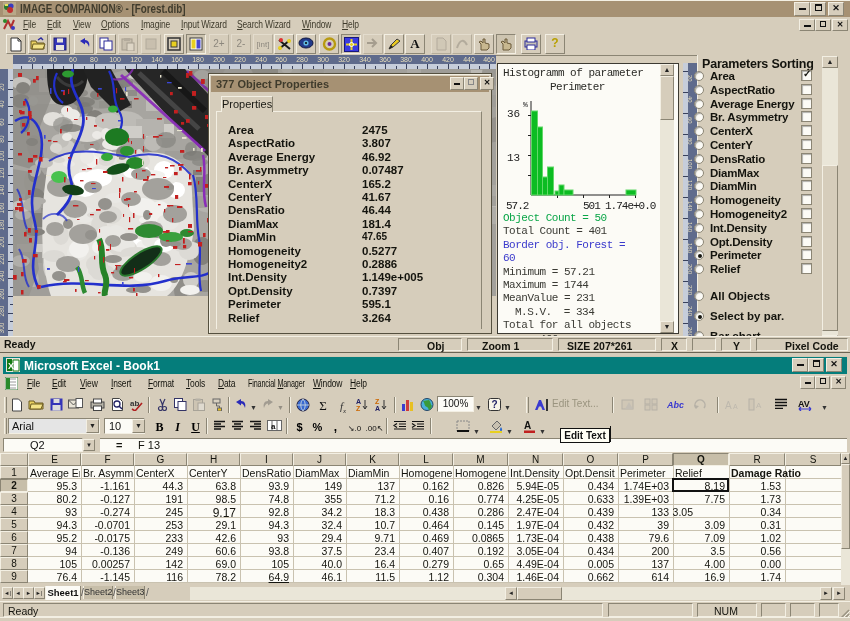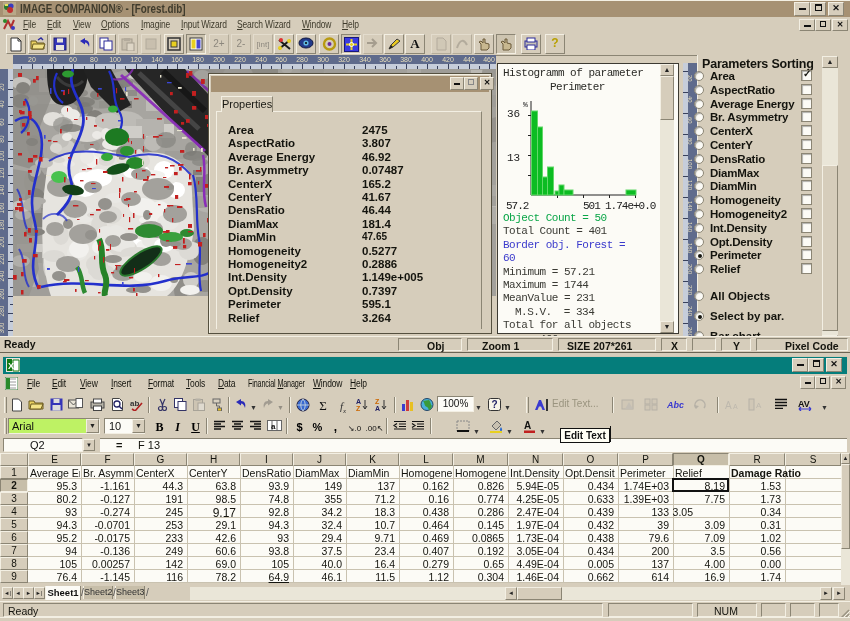--- a/index.html
+++ b/index.html
@@ -899,20 +899,21 @@
 <div style="position:absolute;left:503px;top:292px;width:158px;height:13px;font-family:'Liberation Mono',monospace;font-size:11px;color:#3a3a34;letter-spacing:-0.5px;white-space:pre;">MeanValue = 231</div>
 <div style="position:absolute;left:503px;top:306px;width:158px;height:13px;font-family:'Liberation Mono',monospace;font-size:11px;color:#3a3a34;letter-spacing:-0.5px;white-space:pre;margin-left:12px;">M.S.V.  = 334</div>
 <div style="position:absolute;left:503px;top:319px;width:158px;height:13px;font-family:'Liberation Mono',monospace;font-size:11px;color:#3a3a34;letter-spacing:-0.5px;white-space:pre;">Total for all objects</div>
 <div style="position:absolute;left:503px;top:333px;width:158px;height:13px;font-family:'Liberation Mono',monospace;font-size:11px;color:#3a3a34;letter-spacing:-0.5px;white-space:pre;">    = 466</div>
 <div style="position:absolute;left:660px;top:64px;width:14px;height:269px;background:#eae6d8;"></div>
 <div style="position:absolute;left:660px;top:64px;width:14px;height:12px;background:#d6cdbb;border-top:1px solid #f3efe3;border-left:1px solid #f3efe3;border-bottom:1px solid #8b8574;border-right:1px solid #8b8574;text-align:center;font-size:7px;line-height:10px;color:#222;">▲</div>
 <div style="position:absolute;left:660px;top:321px;width:14px;height:12px;background:#d6cdbb;border-top:1px solid #f3efe3;border-left:1px solid #f3efe3;border-bottom:1px solid #8b8574;border-right:1px solid #8b8574;text-align:center;font-size:7px;line-height:10px;color:#222;">▼</div>
 <div style="position:absolute;left:660px;top:76px;width:14px;height:44px;background:#d6cdbb;border-top:1px solid #f3efe3;border-left:1px solid #f3efe3;border-bottom:1px solid #8b8574;border-right:1px solid #8b8574;"></div>
 <div style="position:absolute;left:208px;top:73px;width:284px;height:261px;background:#d6cdbb;border:1px solid #55503f;box-shadow:inset 1px 1px 0 #f3efe3;"></div>
 <div style="position:absolute;left:211px;top:76px;width:278px;height:16px;background:#a69173;"></div>
+<div style="position:absolute;left:216px;top:78px;width:200px;height:13px;font-size:11px;font-weight:bold;color:#3f3b2c;">377 Object Properties</div>
 <div style="position:absolute;left:450px;top:77px;width:14px;height:13px;background:#d6cdbb;border-top:1px solid #f3efe3;border-left:1px solid #f3efe3;border-bottom:1px solid #8b8574;border-right:1px solid #8b8574;font-size:8px;line-height:10px;text-align:center;color:#111;font-family:'Liberation Sans';font-weight:bold;"><span style="display:inline-block;width:6px;border-bottom:2px solid #111;"></span></div>
 <div style="position:absolute;left:464px;top:77px;width:14px;height:13px;background:#d6cdbb;border-top:1px solid #f3efe3;border-left:1px solid #f3efe3;border-bottom:1px solid #8b8574;border-right:1px solid #8b8574;font-size:8px;line-height:10px;text-align:center;color:#111;font-family:'Liberation Sans';font-weight:bold;"><span style="display:inline-block;width:6px;height:6px;border:1px solid #888;"></span></div>
 <div style="position:absolute;left:480px;top:77px;width:14px;height:13px;background:#d6cdbb;border-top:1px solid #f3efe3;border-left:1px solid #f3efe3;border-bottom:1px solid #8b8574;border-right:1px solid #8b8574;font-size:8px;line-height:10px;text-align:center;color:#111;font-family:'Liberation Sans';font-weight:bold;">✕</div>
 <div style="position:absolute;left:216px;top:111px;width:266px;height:218px;border:1px solid #f3efe3;border-bottom:none;border-right-color:#8b8574;"></div>
 <div style="position:absolute;left:221px;top:96px;width:52px;height:16px;background:#d6cdbb;border-top:1px solid #f3efe3;border-left:1px solid #f3efe3;border-right:1px solid #8b8574;font-size:11px;text-align:center;line-height:15px;color:#1a1a14;">Properties</div>
 <div style="position:absolute;left:228px;top:124px;width:130px;height:12px;font-size:11.5px;font-weight:bold;color:#14140e;">Area</div>
 <div style="position:absolute;left:362px;top:124px;width:110px;height:12px;font-size:11.5px;font-weight:bold;color:#14140e;">2475</div>
 <div style="position:absolute;left:228px;top:137px;width:130px;height:12px;font-size:11.5px;font-weight:bold;color:#14140e;">AspectRatio</div>
 <div style="position:absolute;left:362px;top:137px;width:110px;height:12px;font-size:11.5px;font-weight:bold;color:#14140e;">3.807</div>
 <div style="position:absolute;left:228px;top:151px;width:130px;height:12px;font-size:11.5px;font-weight:bold;color:#14140e;">Average Energy</div>
@@ -1029,20 +1030,21 @@
       <div style="position:absolute;left:28px;top:1px;font-size:10.5px;font-weight:bold;color:#14140e;white-space:nowrap;">Pixel  Code</div>
     </div>
 <div style="position:absolute;left:0px;top:352px;width:850px;height:269px;background:#d6cdbb;border-top:1px solid #6a6454;"></div>
 <div style="position:absolute;left:3px;top:356px;width:844px;height:18px;background:#057d7b;border-top:1px solid #cfc8b4;"></div>
 <svg style="position:absolute;left:6px;top:358px;width:14px;height:14px;" viewBox="0 0 14 14">
       <rect width="14" height="14" fill="#e8e4dc"></rect>
       <rect x="1" y="1" width="5" height="12" fill="#127a12"></rect>
       <path d="M7,2 h6 v11 h-6 z" fill="#fff" stroke="#127a12"></path>
       <text x="2" y="11" font-size="9" fill="#fff" font-weight="bold" font-family="Liberation Sans">X</text>
     </svg>
+<div style="position:absolute;left:24px;top:359px;width:400px;height:14px;font-size:12px;font-weight:bold;color:#fff;">Microsoft Excel - Book1</div>
 <div style="position:absolute;left:792px;top:358px;width:16px;height:14px;background:#d6cdbb;border-top:1px solid #f3efe3;border-left:1px solid #f3efe3;border-bottom:1px solid #8b8574;border-right:1px solid #8b8574;font-size:9px;line-height:11px;text-align:center;color:#111;font-family:'Liberation Sans';font-weight:bold;"><span style="display:inline-block;width:7px;border-bottom:2px solid #111;margin-bottom:1px;"></span></div>
 <div style="position:absolute;left:808px;top:358px;width:16px;height:14px;background:#d6cdbb;border-top:1px solid #f3efe3;border-left:1px solid #f3efe3;border-bottom:1px solid #8b8574;border-right:1px solid #8b8574;font-size:9px;line-height:11px;text-align:center;color:#111;font-family:'Liberation Sans';font-weight:bold;"><span style="display:inline-block;width:7px;height:7px;border:1px solid #111;border-top:2px solid #111;"></span></div>
 <div style="position:absolute;left:826px;top:358px;width:16px;height:14px;background:#d6cdbb;border-top:1px solid #f3efe3;border-left:1px solid #f3efe3;border-bottom:1px solid #8b8574;border-right:1px solid #8b8574;font-size:9px;line-height:11px;text-align:center;color:#111;font-family:'Liberation Sans';font-weight:bold;">✕</div>
 <div style="position:absolute;left:3px;top:374px;width:844px;height:19px;background:#d6cdbb;"></div>
 <svg style="position:absolute;left:5px;top:377px;width:13px;height:13px;" viewBox="0 0 13 13">
       <rect width="13" height="13" fill="#fff" stroke="#3a7a3a"></rect>
       <path d="M2,2 h9 M2,5 h9 M2,8 h9 M2,11 h9" stroke="#9a9a9a"></path>
       <path d="M1,1 l4,0 0,11 -4,0 z" fill="#2a8a2a"></path>
     </svg>
 <div style="position:absolute;left:27px;top:378px;height:12px;font-size:10px;letter-spacing:-0.2px;color:#14140e;transform:scaleX(0.85);transform-origin:0 0;white-space:nowrap;"><u>F</u>ile</div>
@@ -1190,21 +1192,21 @@
 <div style="position:absolute;left:772px;top:396px;width:18px;height:18px;text-align:center;"><svg width="14" height="11" viewBox="0 0 14 11" style="vertical-align:top;margin-top:2px;">
         <path d="M1,1.5 h12 M1,4.5 h12 M1,7.5 h12 M1,10.5 h8" stroke="#111" stroke-width="1.6"></path>
       </svg></div>
 <div style="position:absolute;left:795px;top:396px;width:22px;height:18px;text-align:center;"><svg width="18" height="13" viewBox="0 0 18 13" style="vertical-align:top;margin-top:2px;">
         <text x="1" y="9" font-size="9" font-weight="bold" fill="#111" font-family="Liberation Sans">AV</text>
         <path d="M2,11 h12 m-12,0 l2,-2 m-2,2 l2,2 m10,-2 l-2,-2 m2,2 l-2,2" stroke="#3a3ad0" stroke-width="1.2" fill="none"></path>
       </svg></div>
 <div style="position:absolute;left:820px;top:396px;width:9px;height:18px;text-align:center;"><span style="font-size:7px;color:#333;">▼</span></div>
 <div style="position:absolute;left:3px;top:416px;width:844px;height:21px;background:#d6cdbb;"></div>
 <div style="position:absolute;left:4px;top:418px;width:3px;height:16px;border-left:1px solid #f3efe3;border-right:1px solid #8b8574;"></div>
-<div style="position:absolute;left:8px;top:418px;width:92px;height:16px;background:#bef264;border-top:1px solid #8b8574;border-left:1px solid #8b8574;border-bottom:1px solid #f3efe3;border-right:1px solid #f3efe3;font-size:11px;padding-left:3px;line-height:14px;color:#111;">Arial</div>
+<div style="position:absolute;left:8px;top:418px;width:92px;height:16px;background:#e5e5e5;border-top:1px solid #8b8574;border-left:1px solid #8b8574;border-bottom:1px solid #f3efe3;border-right:1px solid #f3efe3;font-size:11px;padding-left:3px;line-height:14px;color:#111;">Arial</div>
 <div style="position:absolute;left:86px;top:419px;width:13px;height:14px;background:#d6cdbb;border-top:1px solid #f3efe3;border-left:1px solid #f3efe3;border-bottom:1px solid #8b8574;border-right:1px solid #8b8574;text-align:center;font-size:7px;line-height:12px;color:#222;">▼</div>
 <div style="position:absolute;left:104px;top:418px;width:41px;height:16px;background:#fcfbf6;border-top:1px solid #8b8574;border-left:1px solid #8b8574;border-bottom:1px solid #f3efe3;border-right:1px solid #f3efe3;font-size:11px;padding-left:4px;line-height:14px;color:#111;">10</div>
 <div style="position:absolute;left:132px;top:419px;width:13px;height:14px;background:#d6cdbb;border-top:1px solid #f3efe3;border-left:1px solid #f3efe3;border-bottom:1px solid #8b8574;border-right:1px solid #8b8574;text-align:center;font-size:7px;line-height:12px;color:#222;">▼</div>
 <div style="position:absolute;left:151px;top:418px;width:17px;height:16px;text-align:center;line-height:15px;"><b style="font-size:12px;font-family:'Liberation Serif',serif;">B</b></div>
 <div style="position:absolute;left:169px;top:418px;width:17px;height:16px;text-align:center;line-height:15px;"><i style="font-size:12px;font-family:'Liberation Serif',serif;font-weight:bold;">I</i></div>
 <div style="position:absolute;left:187px;top:418px;width:17px;height:16px;text-align:center;line-height:15px;"><u style="font-size:12px;font-family:'Liberation Serif',serif;font-weight:bold;">U</u></div>
 <div style="position:absolute;left:206px;top:418px;width:2px;height:16px;border-left:1px solid #8b8574;border-right:1px solid #f3efe3;"></div>
 <div style="position:absolute;left:211px;top:418px;width:17px;height:16px;text-align:center;line-height:15px;"><svg width="13" height="11" viewBox="0 0 13 11" style="vertical-align:top;margin-top:2px;">
         <path d="M1,1.5 h11 M1,4 h7 M1,6.5 h11 M1,9 h7" stroke="#111" stroke-width="1.4"></path>
       </svg></div>

